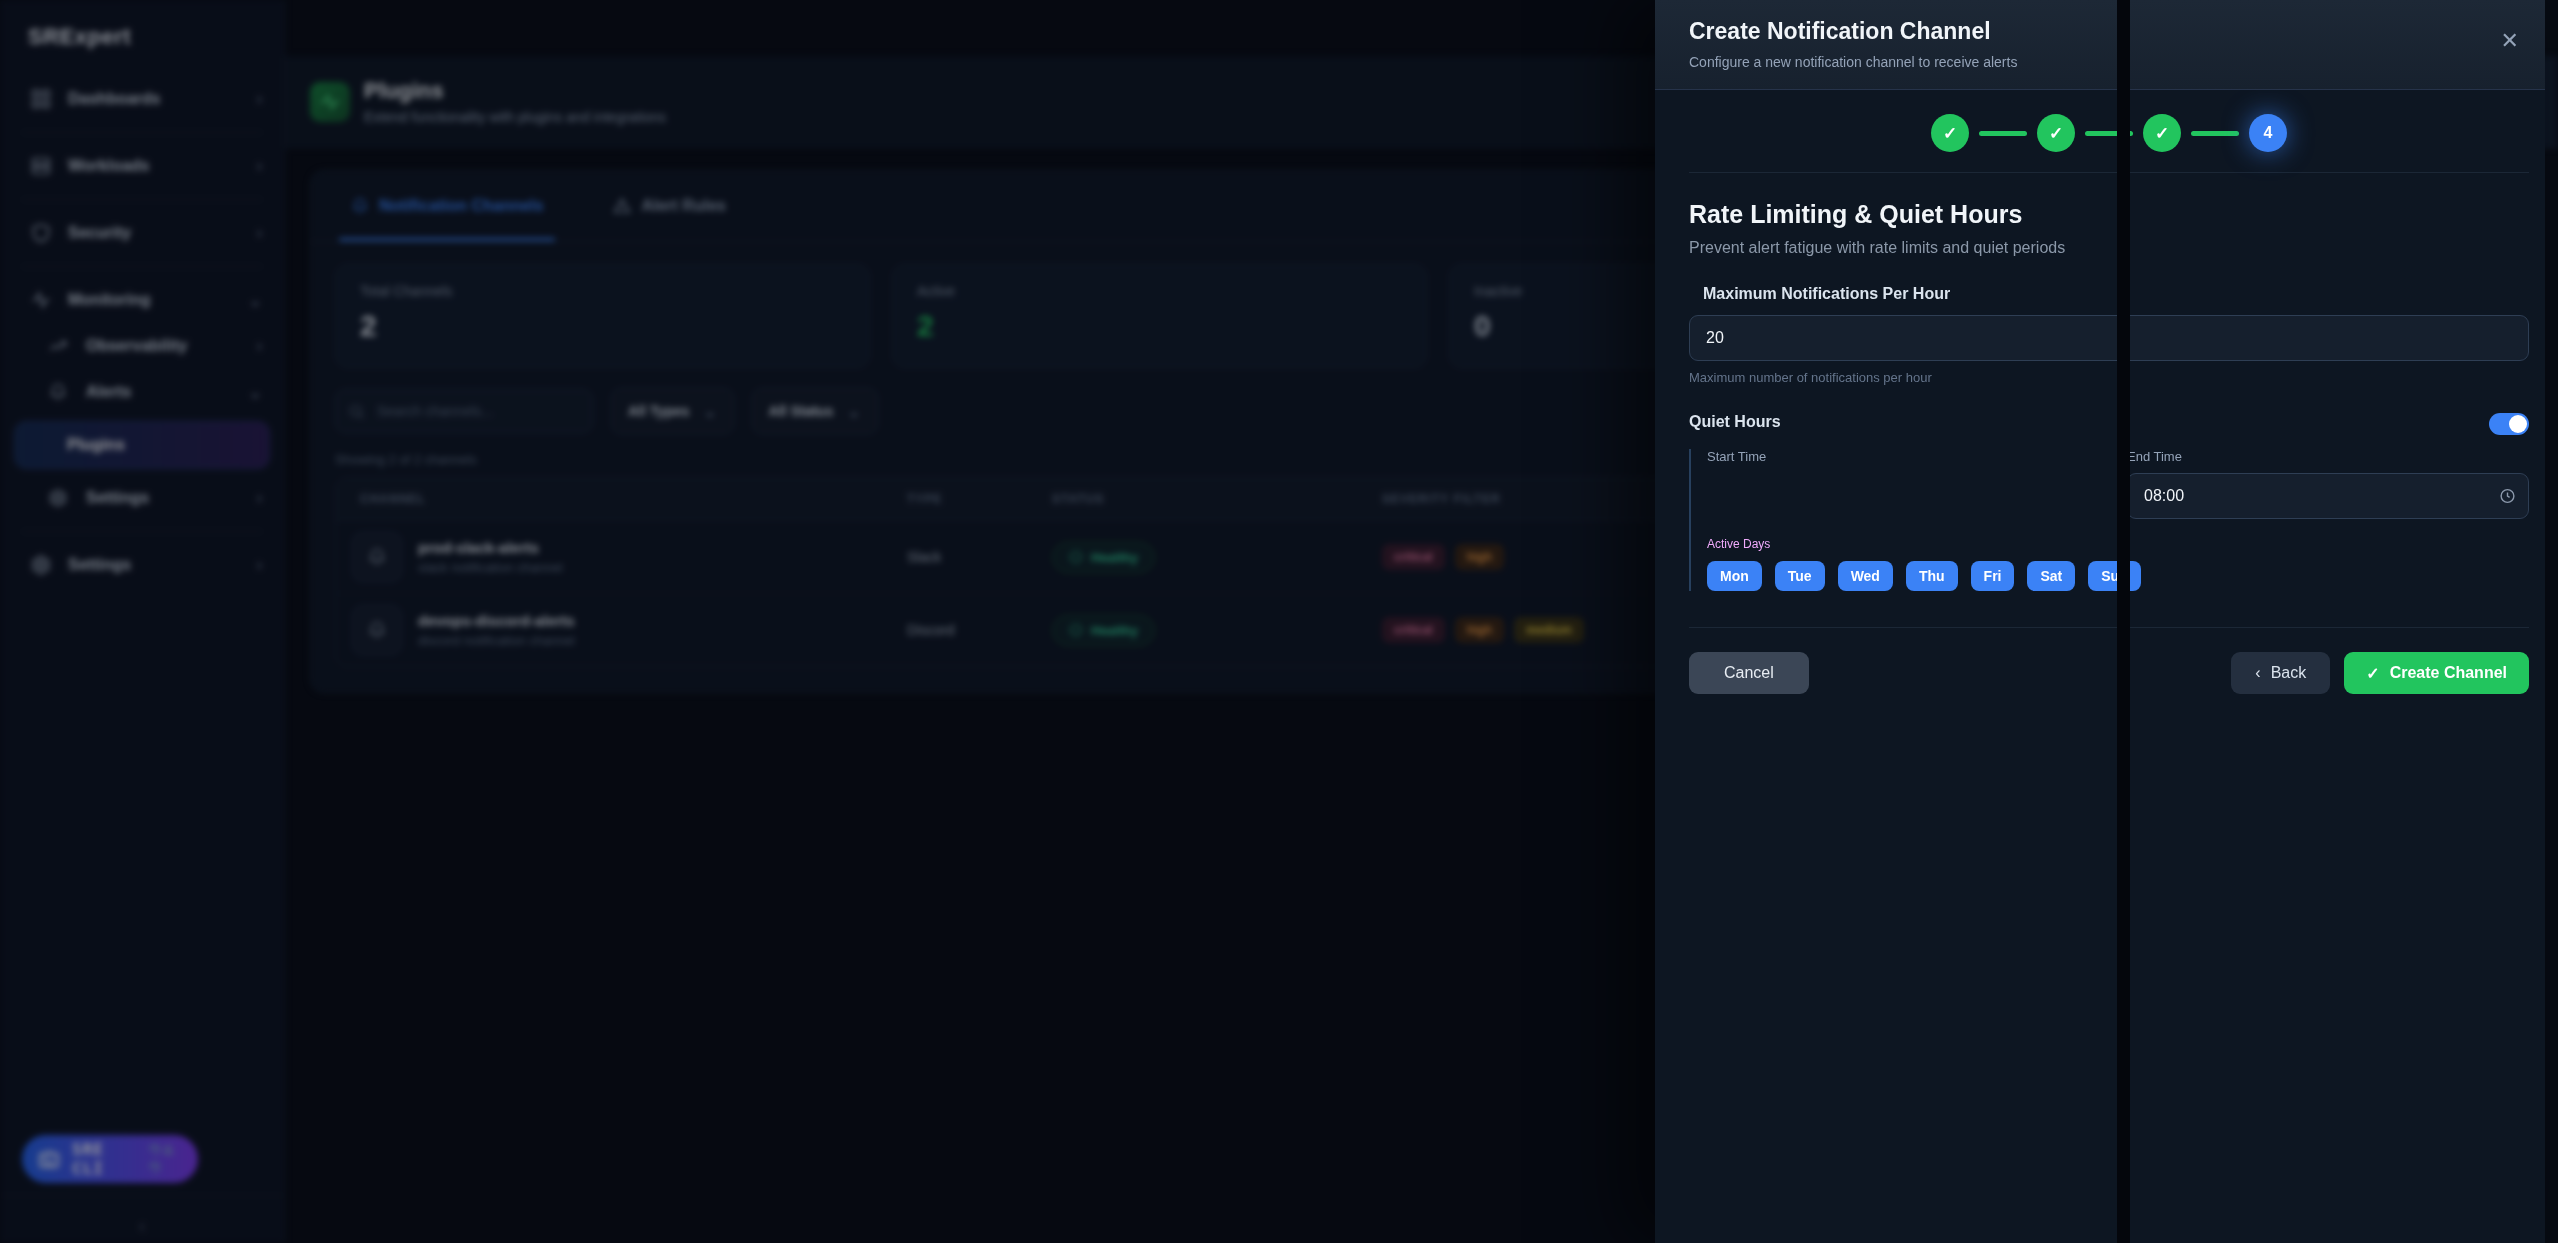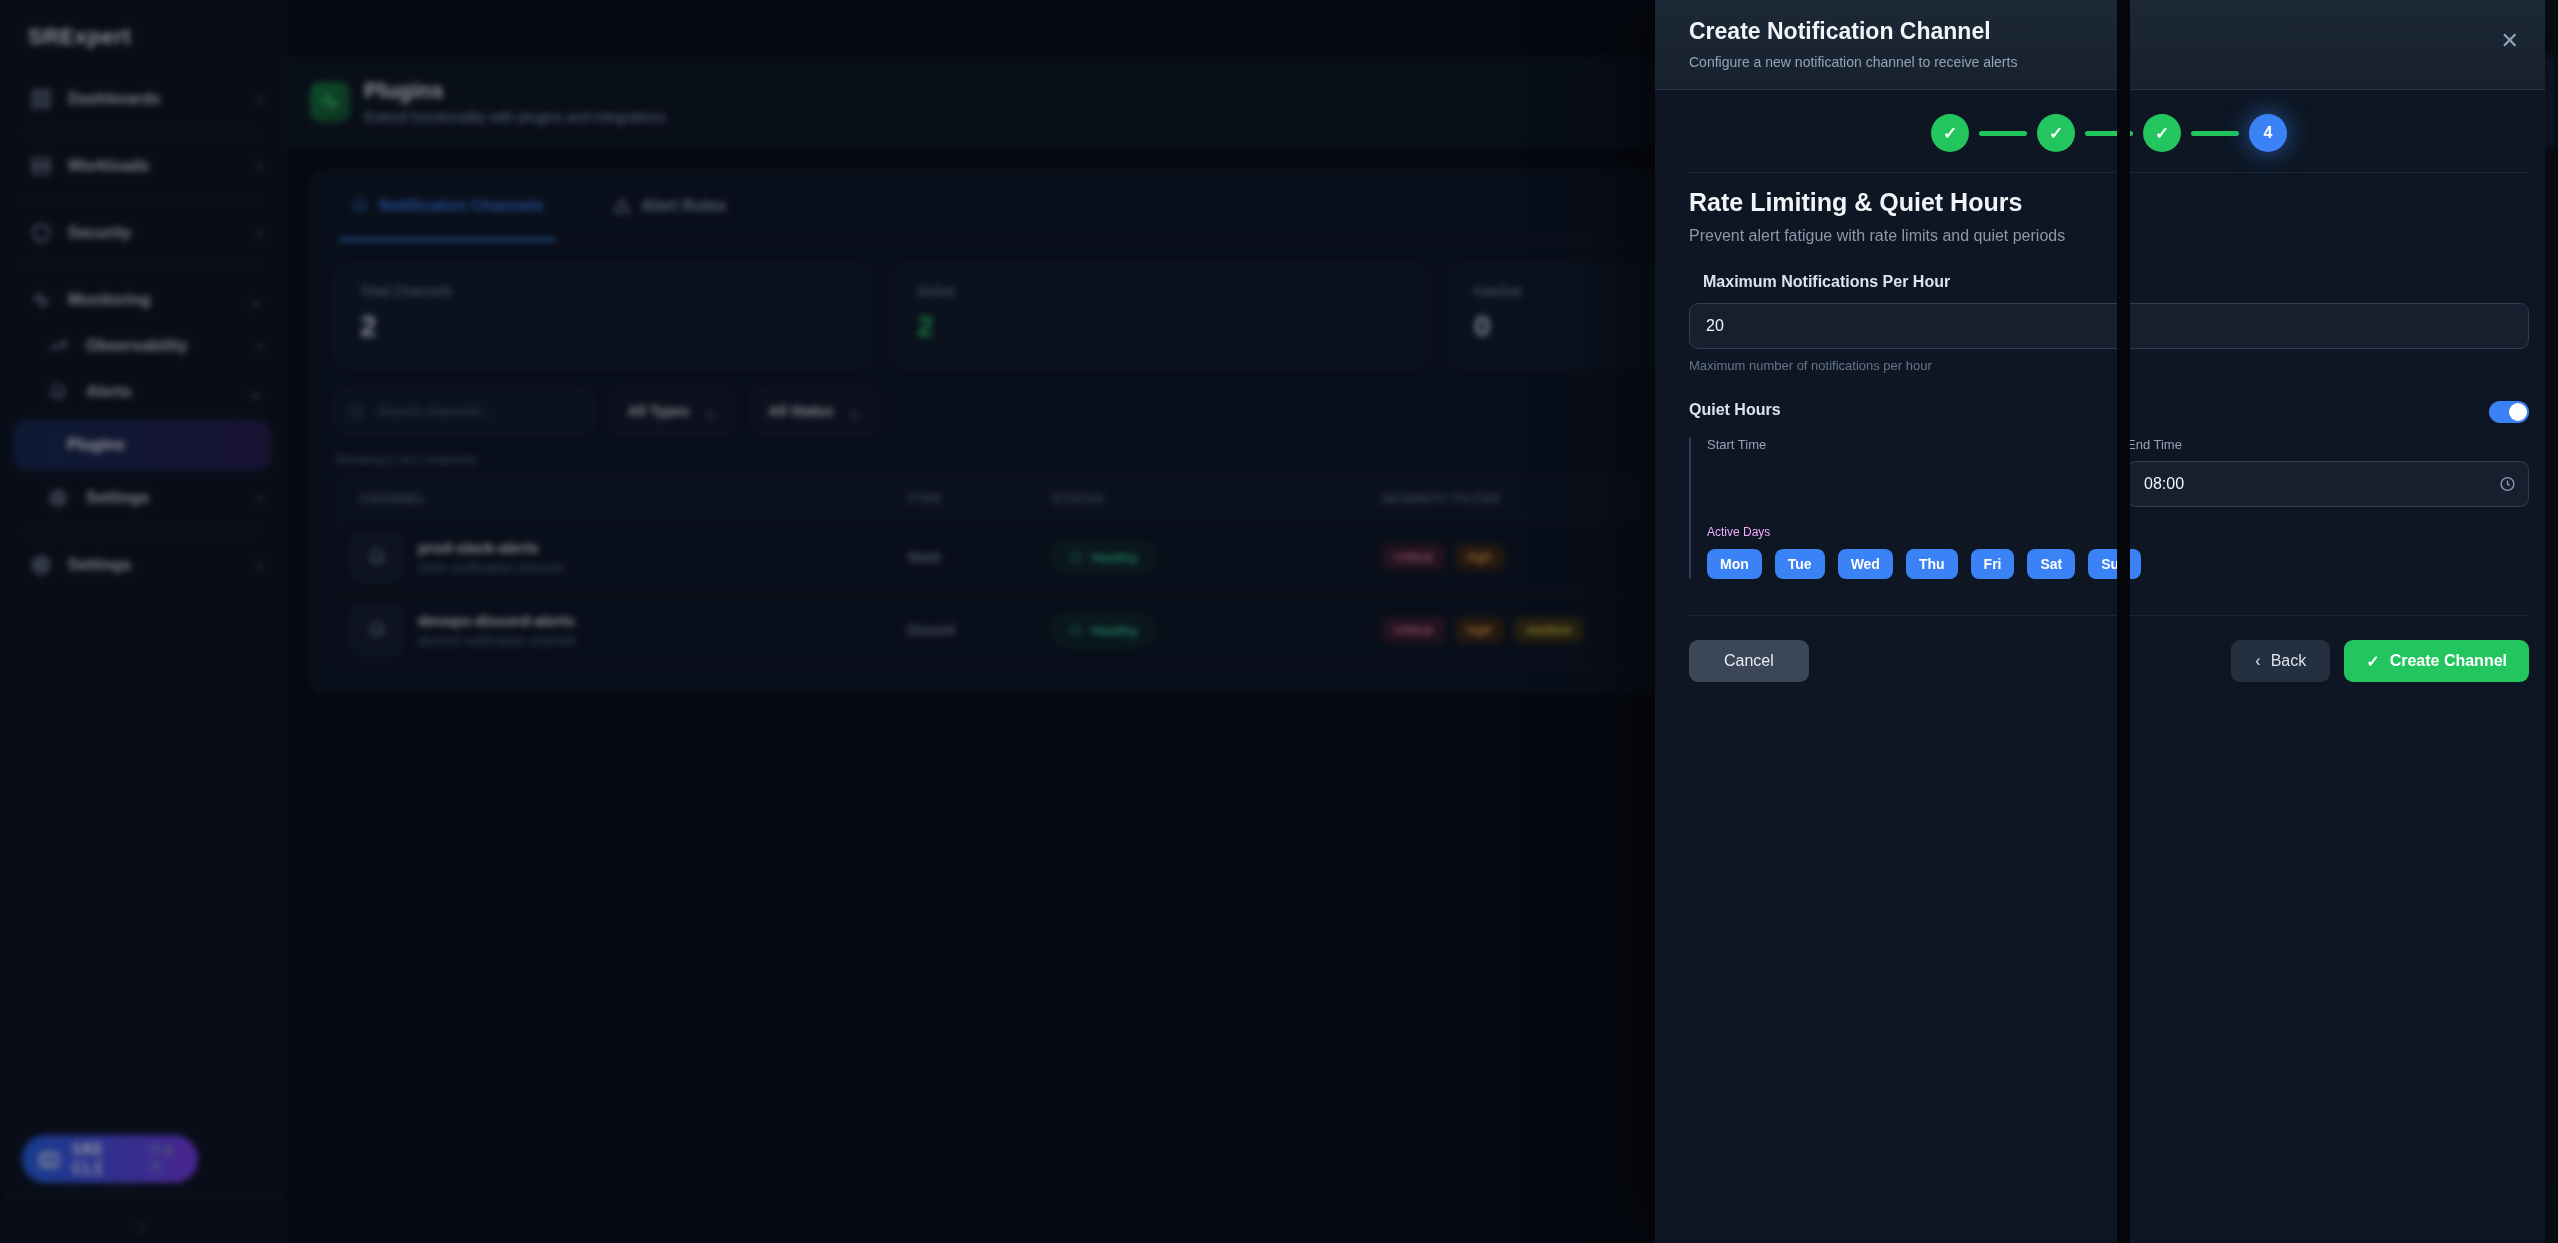--- a/index.html
+++ b/index.html
@@ -83,21 +83,21 @@
   .close-btn{position:absolute;right:26px;top:30px;color:#94a3b8;font-size:22px;cursor:pointer;line-height:1;}
 
   .panel-body{padding:0 16px 0 34px;}
   .stepper-wrap{border-bottom:1px solid #1b2736;padding:24px 0 20px;}
   .stepper{display:flex;align-items:center;justify-content:center;gap:10px;}
   .step{width:38px;height:38px;border-radius:50%;display:flex;align-items:center;justify-content:center;color:#fff;font-weight:bold;font-size:17px;}
   .step.complete{background:#22c55e;}
   .step.active{background:#3b82f6;font-size:16px;box-shadow:0 0 26px rgba(59,130,246,.65);}
   .connector{width:48px;height:5px;border-radius:3px;background:#22c55e;}
 
-  .section-title{font-size:25px;font-weight:bold;color:#f1f5f9;margin-top:15px;}
+  .section-title{font-size:25px;font-weight:bold;color:#f1f5f9;margin-top:27px;}
   .section-sub{font-size:16px;color:#8b98a9;margin-top:10px;}
 
   .field-label{font-size:16px;font-weight:bold;color:#dbe4ee;margin-top:28px;margin-bottom:12px;margin-left:14px;}
   .text-input{width:100%;height:46px;background:#151f2d;border:1px solid #2e3e54;border-radius:9px;color:#f1f5f9;font-size:16px;padding:0 16px;box-sizing:border-box;outline:none;font-family:"Liberation Sans",sans-serif;}
   .helper{font-size:13px;color:#64748b;margin-top:9px;}
 
   .quiet-row{display:flex;justify-content:space-between;margin-top:28px;}
   .quiet-label{font-size:16px;font-weight:bold;color:#dbe4ee;}
   .toggle{width:40px;height:22px;border-radius:11px;background:#3b82f6;position:relative;cursor:pointer;}
   .toggle .knob{position:absolute;right:2px;top:2px;width:18px;height:18px;border-radius:50%;background:#fff;}

